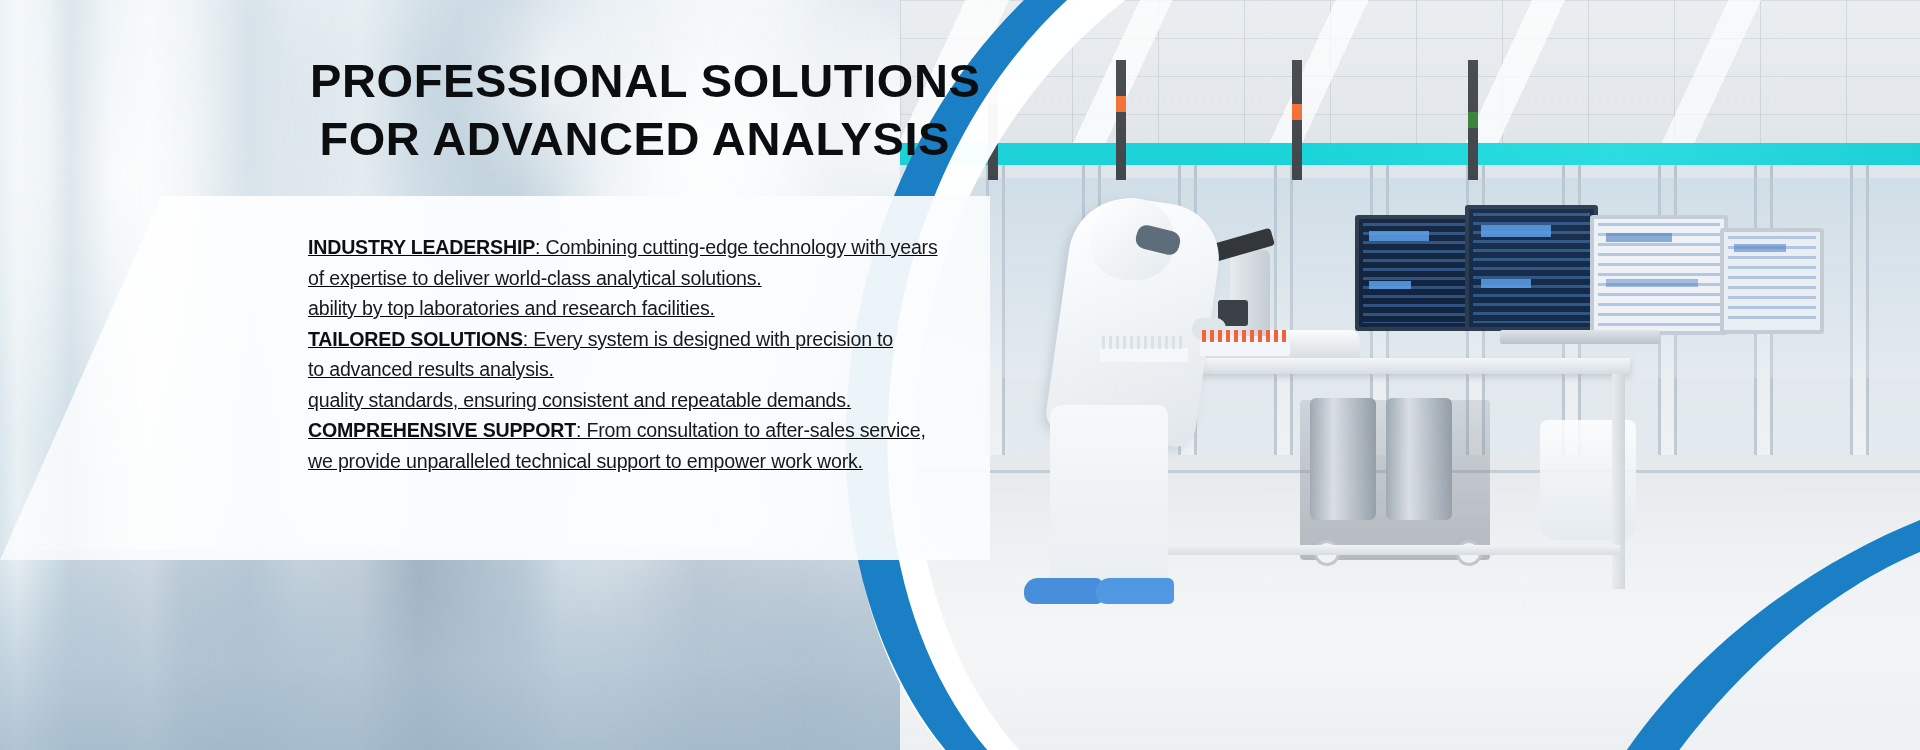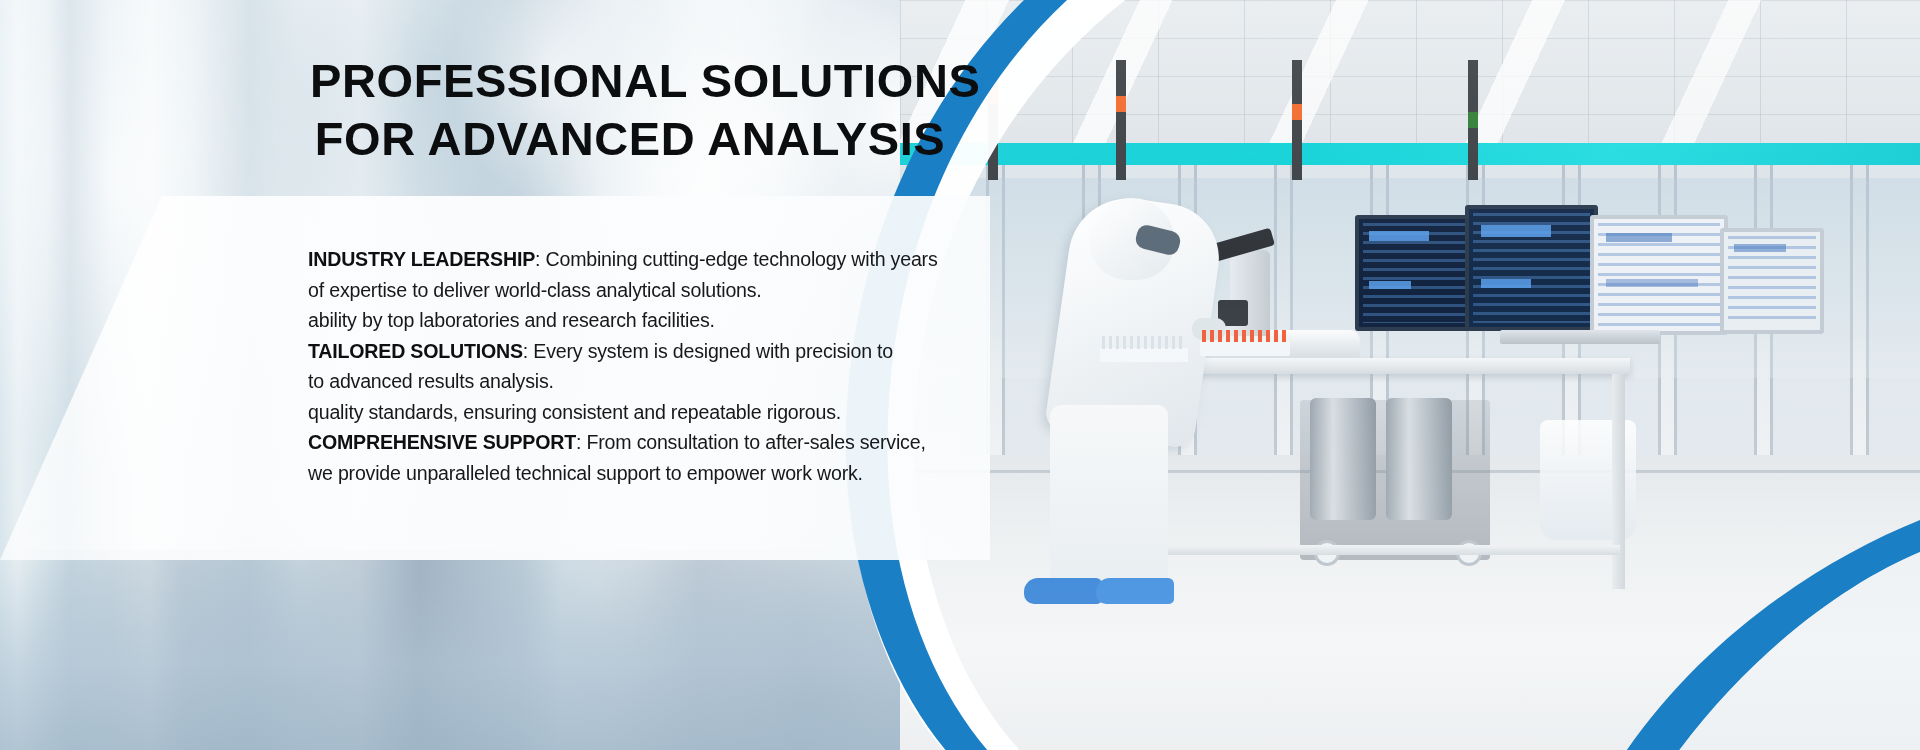--- a/index.html
+++ b/index.html
@@ -316,42 +316,43 @@
   
   .text-panel{
     position:absolute;
     left: 0px; top: 196px;
     width: 990px; height: 364px;
     background: linear-gradient(to right, rgba(255,255,255,0.72) 0%, rgba(255,255,255,0.88) 14%, rgba(252,253,254,0.95) 45%, rgba(250,252,253,0.93) 100%);
     clip-path: polygon(162px 0, 990px 0, 990px 364px, 0px 364px);
   }
   .text-panel-inner{
     position:absolute;
-    left: 308px; top: 244px;
+    left: 308px; top: 232px;
     width: 572px;
+    text-decoration: underline;
   }
   .tp-line{
     font-family: "Liberation Sans", sans-serif;
     font-size: 19.6px;
     line-height: 30.5px;
     color: #16181a;
     letter-spacing: -0.2px;
     white-space: nowrap;
   }
   .tp-line b{
     font-weight: 700;
     color: #0d0f11;
   }
 
   
   .headline{
     position:absolute;
     left: 310px; top: 52px;
     width: 640px;
-    text-align: center;
+    text-align: right;
   }
   .headline .hl{
     display:block;
     font-family: "Liberation Sans", sans-serif;
     font-weight: 700;
     font-size: 47px;
     line-height: 58px;
     letter-spacing: 0.6px;
     color: #0b0d0f;
     text-transform: uppercase;
@@ -465,21 +466,21 @@
     <div class="tp-line">
       <span>ability by top laboratories and research facilities.</span>
     </div>
     <div class="tp-line">
       <b>TAILORED SOLUTIONS</b><span>: Every system is designed with precision to</span>
     </div>
     <div class="tp-line">
       <span>to advanced results analysis.</span>
     </div>
     <div class="tp-line">
-      <span>quality standards, ensuring consistent and repeatable rigorous.</span>
+      <span>quality standards, ensuring consistent and repeatable demands.</span>
     </div>
     <div class="tp-line">
       <b>COMPREHENSIVE SUPPORT</b><span>: From consultation to after-sales service,</span>
     </div>
     <div class="tp-line">
       <span>we provide unparalleled technical support to empower work work.</span>
     </div>
   </div>
 
 </div>

